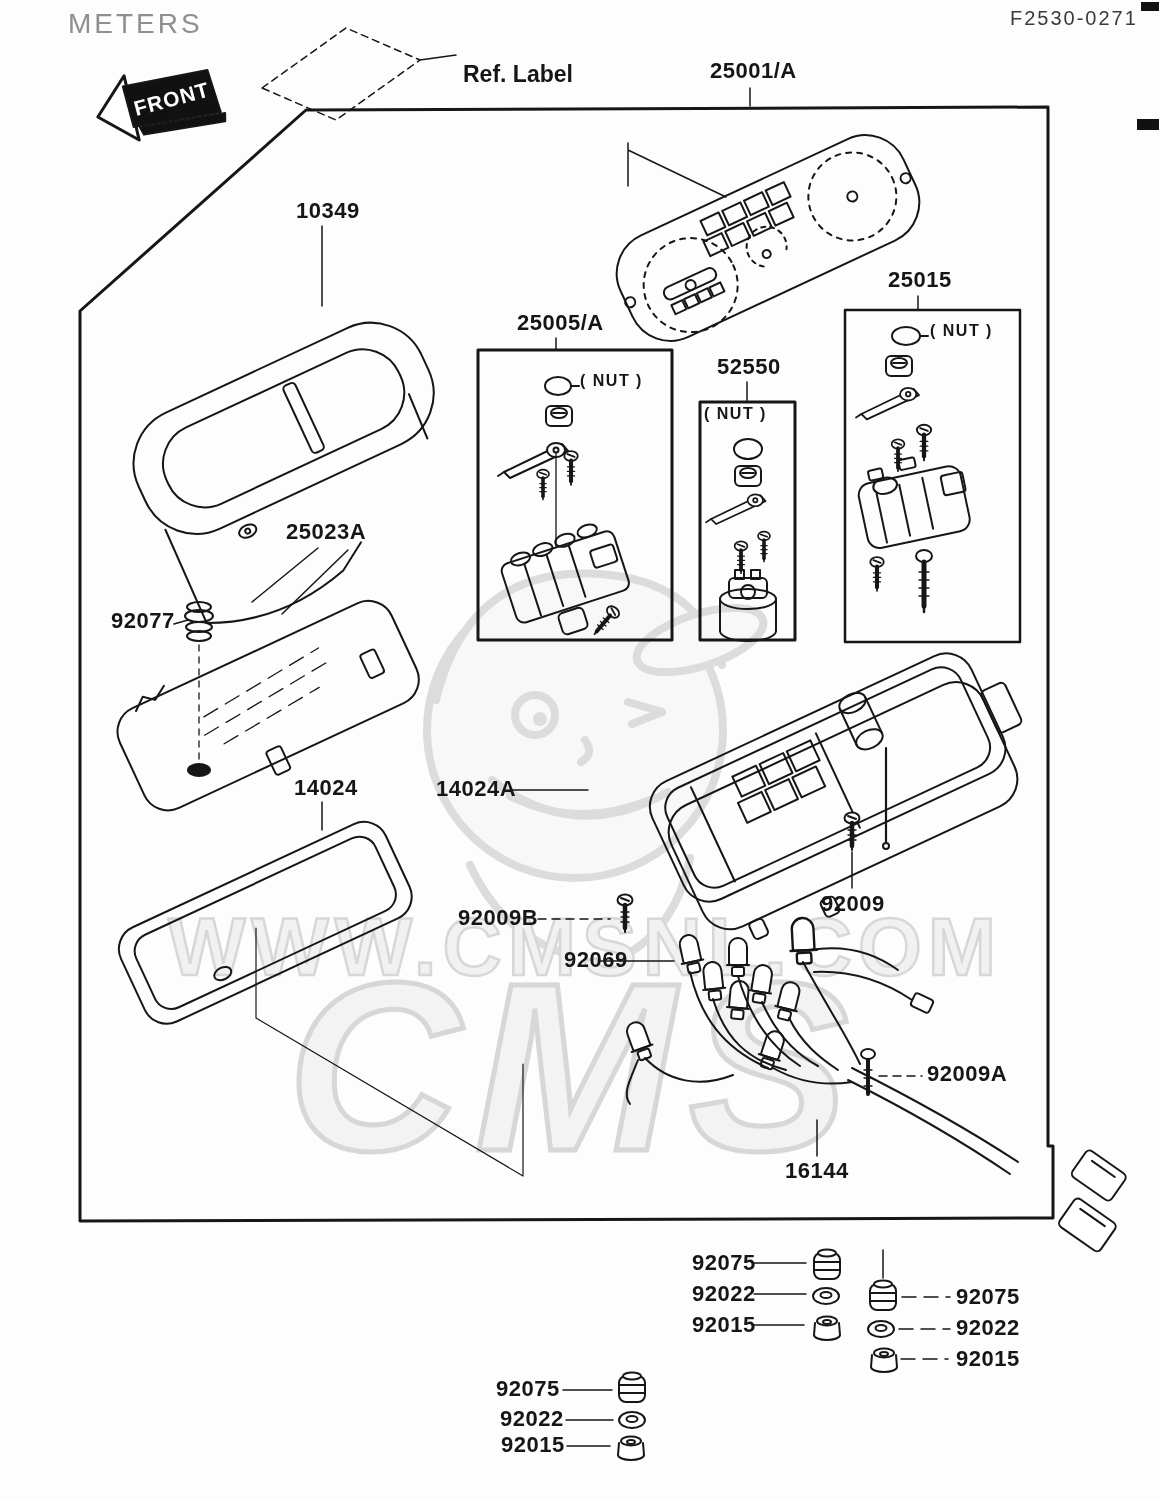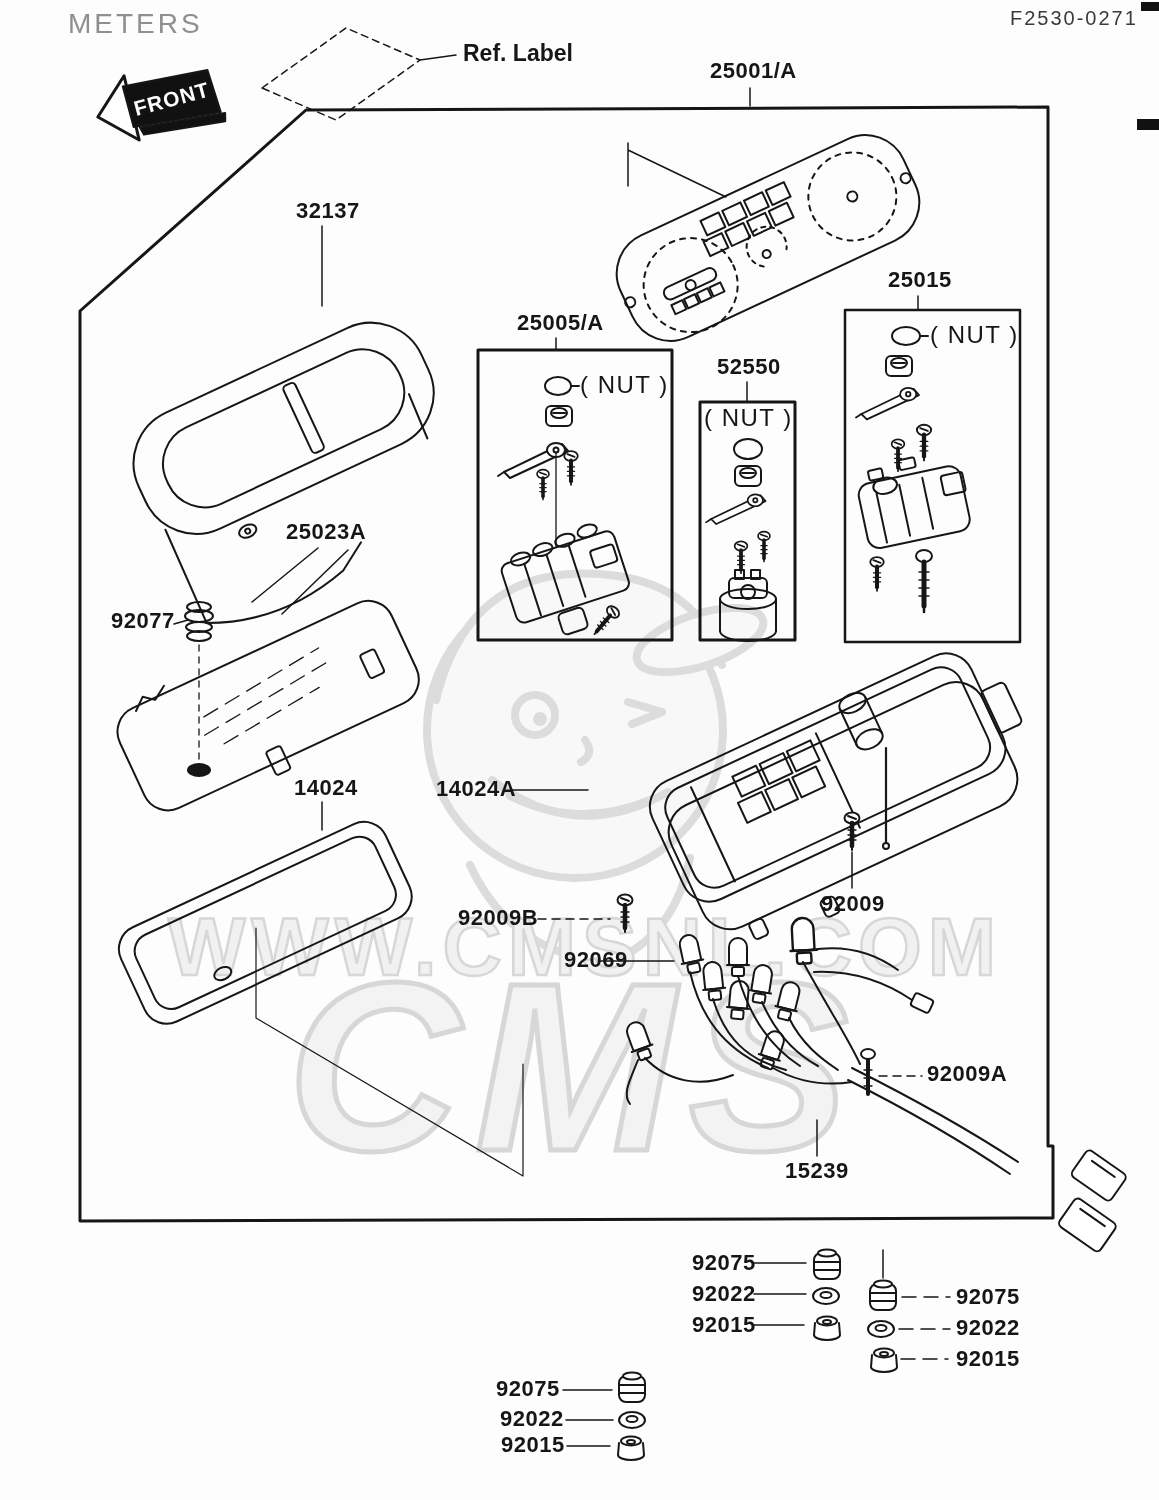--- a/index.html
+++ b/index.html
@@ -5,32 +5,32 @@
   html,body{margin:0;padding:0;background:#fff;}
   .stage{
     position:relative;width:1159px;height:1500px;background:#fdfdfd;
     font-family:"Liberation Sans",sans-serif;overflow:hidden;color:#161616;
   }
   .art{position:absolute;left:0;top:0;width:1159px;height:1500px;}
   .lbl{
     position:absolute;font-size:22px;font-weight:700;color:#161616;
     letter-spacing:.5px;white-space:nowrap;line-height:1;cursor:pointer;
   }
-  .static{cursor:default;font-weight:700;}
+  .static{cursor:default;font-weight:700;margin-top:21px;}
   .page-title{
     position:absolute;left:24px;top:10px;font-size:28px;font-weight:400;
     color:#8f8f8f;letter-spacing:3px;line-height:1;margin-left:44px;
   }
   .fig-code{
     position:absolute;left:1010px;top:8px;font-size:20px;font-weight:400;
     color:#3a3a3a;letter-spacing:2px;line-height:1;
   }
   .ref-lbl{position:absolute;left:463px;top:42px;font-size:23px;font-weight:700;line-height:1;}
   .nut-note{
-    position:absolute;font-size:24px;font-weight:400;letter-spacing:1.5px;line-height:1;
+    position:absolute;font-size:16px;font-weight:700;letter-spacing:1.5px;line-height:1;
   }
   .footer-cta{
     position:absolute;left:0;top:1446px;width:100%;text-align:center;
     font-size:43px;color:#dc1400;line-height:1.1;letter-spacing:.5px;font-weight:400;
   }
 </style>
 </head>
 <body>
 
 <div class="stage">
@@ -332,33 +332,33 @@
   </g>
 
   <text x="172" y="112" text-anchor="middle" font-size="21" font-weight="bold" letter-spacing="1" fill="#ffffff" transform="rotate(-15 150 103)">FRONT</text>
 </svg>
 
 <div class="page-title">METERS</div>
 <div class="fig-code">F2530-0271</div>
 <div class="ref-lbl static">Ref. Label</div>
 
 <div class="lbl" style="left:710px;top:60px">25001/A</div>
-<div class="lbl" style="left:296px;top:200px">32137</div>
+<div class="lbl" style="left:296px;top:200px">10349</div>
 <div class="lbl" style="left:517px;top:312px">25005/A</div>
 <div class="lbl" style="left:717px;top:356px">52550</div>
 <div class="lbl" style="left:888px;top:269px">25015</div>
 <div class="lbl" style="left:286px;top:521px">25023A</div>
 <div class="lbl" style="left:111px;top:610px">92077</div>
 <div class="lbl" style="left:294px;top:777px">14024</div>
 <div class="lbl" style="left:436px;top:778px">14024A</div>
 <div class="lbl" style="left:821px;top:893px">92009</div>
 <div class="lbl" style="left:458px;top:907px">92009B</div>
 <div class="lbl" style="left:564px;top:949px">92069</div>
 <div class="lbl" style="left:927px;top:1063px">92009A</div>
-<div class="lbl" style="left:785px;top:1160px">15239</div>
+<div class="lbl" style="left:785px;top:1160px">16144</div>
 
 <div class="nut-note" style="left:580px;top:373px">( NUT )</div>
 <div class="nut-note" style="left:704px;top:406px">( NUT )</div>
 <div class="nut-note" style="left:930px;top:323px">( NUT )</div>
 
 <div class="lbl" style="left:692px;top:1252px">92075</div>
 <div class="lbl" style="left:692px;top:1283px">92022</div>
 <div class="lbl" style="left:692px;top:1314px">92015</div>
 <div class="lbl" style="left:956px;top:1286px">92075</div>
 <div class="lbl" style="left:956px;top:1317px">92022</div>

